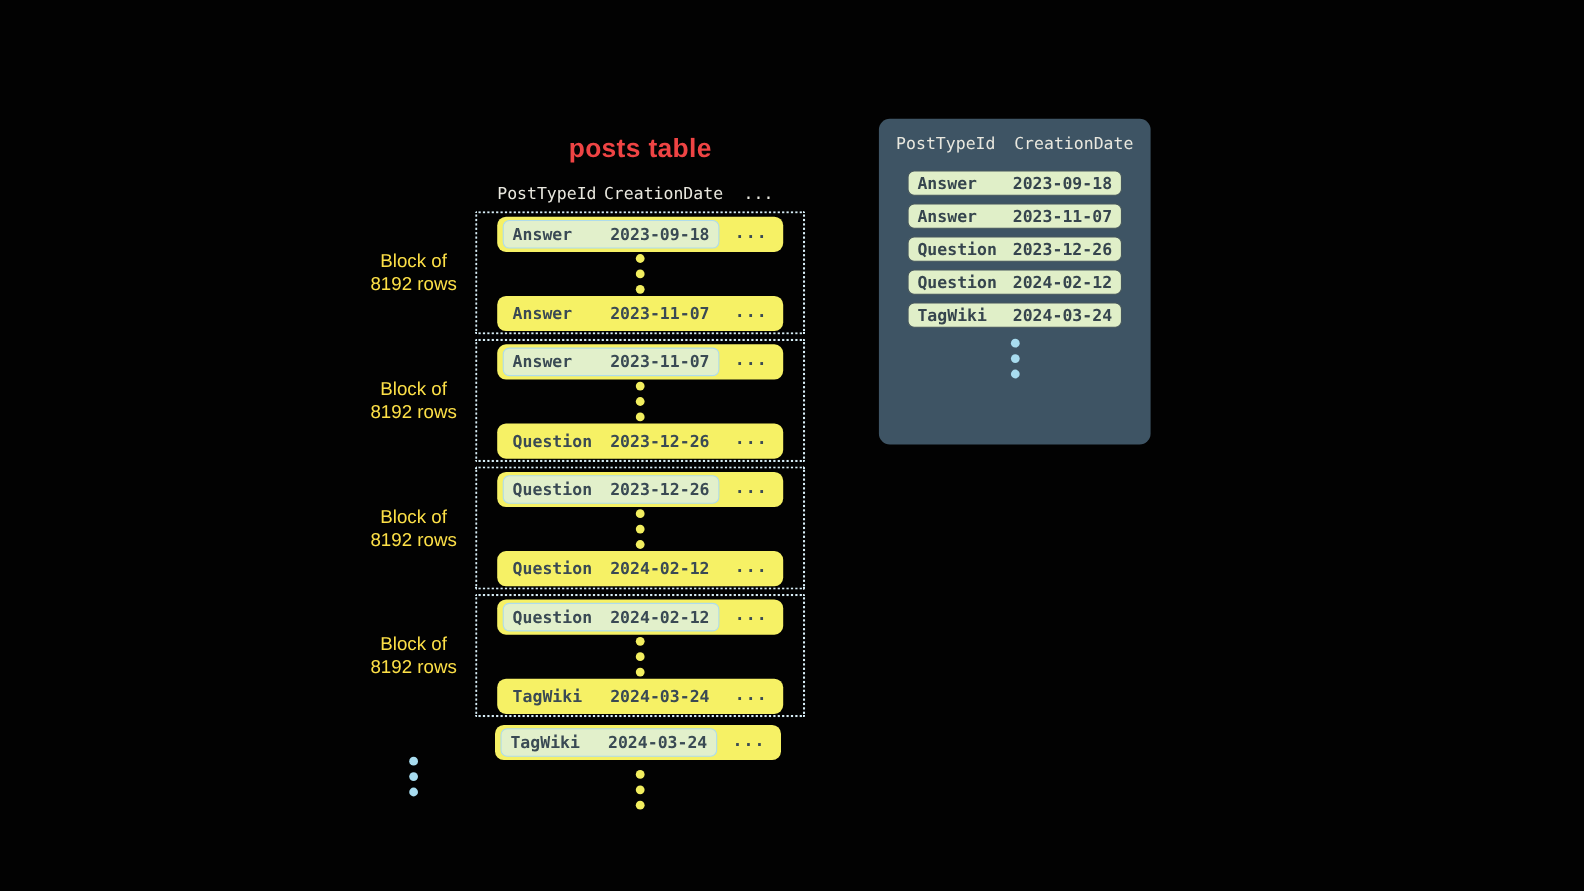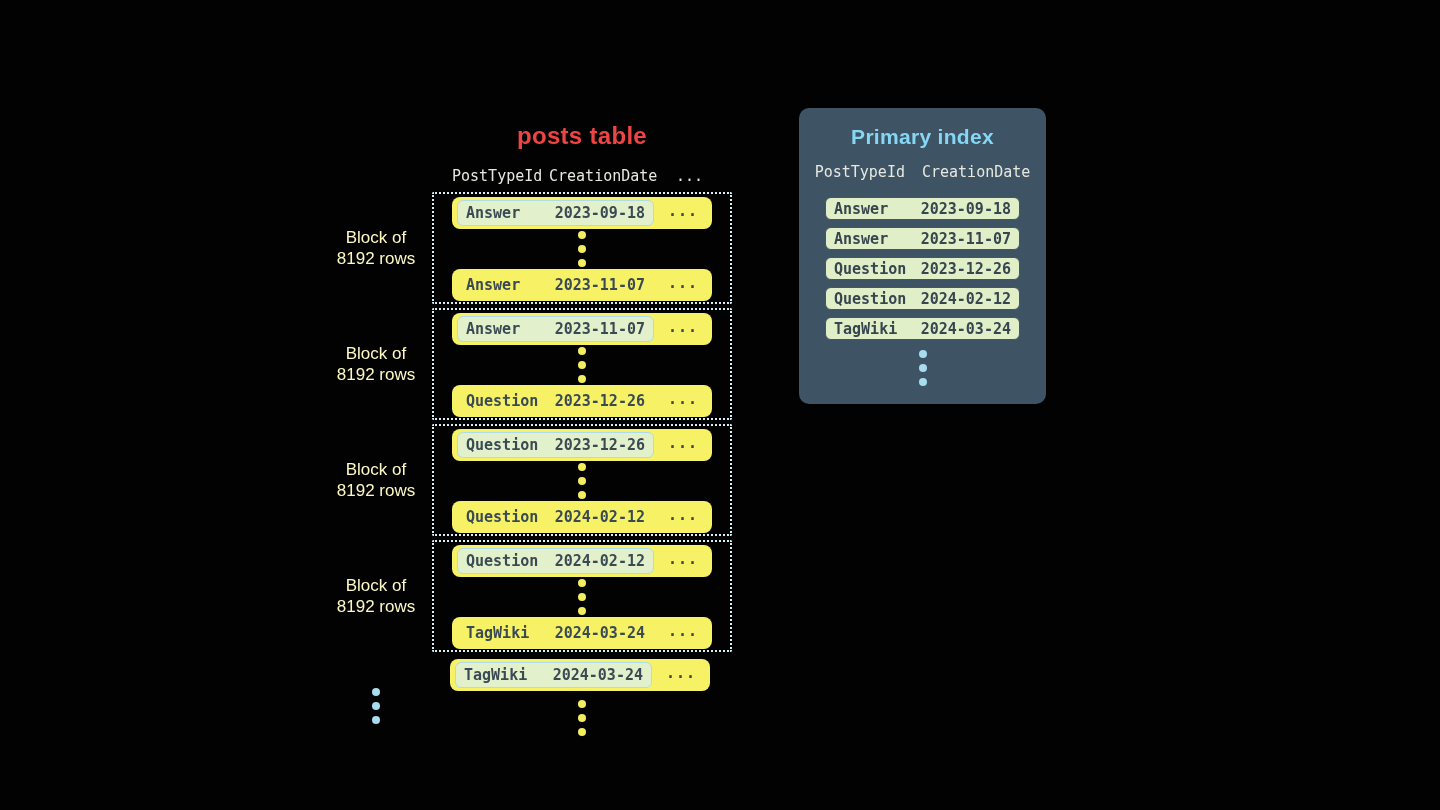--- a/index.html
+++ b/index.html
@@ -22,21 +22,21 @@
   .posts-header .hc1 { position: absolute; left: 20px; }
   .posts-header .hc2 { position: absolute; left: 117px; }
   .posts-header .hc3 { position: absolute; left: 244px; }
 
   .posts-rows {
     position: absolute; left: 320px; top: 192px;
     display: flex; flex-direction: column; gap: 4px;
   }
   .block-row { display: flex; align-items: center; }
   .block-label {
-    width: 112px; text-align: center; color: #fef9c3;
+    width: 112px; text-align: center; color: #fde047;
     font-size: 17px; line-height: 21px; font-weight: 400;
   }
   .block {
     width: 300px; height: 112px; box-sizing: border-box;
     border: 2px dotted #d8eef7; border-radius: 2px;
     padding: 3px 18px;
     display: flex; flex-direction: column; align-items: center;
   }
   .trow {
     position: relative; width: 260px; height: 32px; flex: 0 0 32px;
@@ -257,21 +257,20 @@
     </div>
   </div>
 
   <div class="left-dots">
       <i></i>
       <i></i>
       <i></i>
     </div>
 
   <div class="index-panel">
-    <div class="index-title">Primary index</div>
     <div class="index-header">
       <span>PostTypeId</span>
       <span>CreationDate</span>
     </div>
     <div class="index-rows">
       <div class="index-pill">
         <span>Answer</span>
         <span>2023-09-18</span>
       </div>
       <div class="index-pill">

